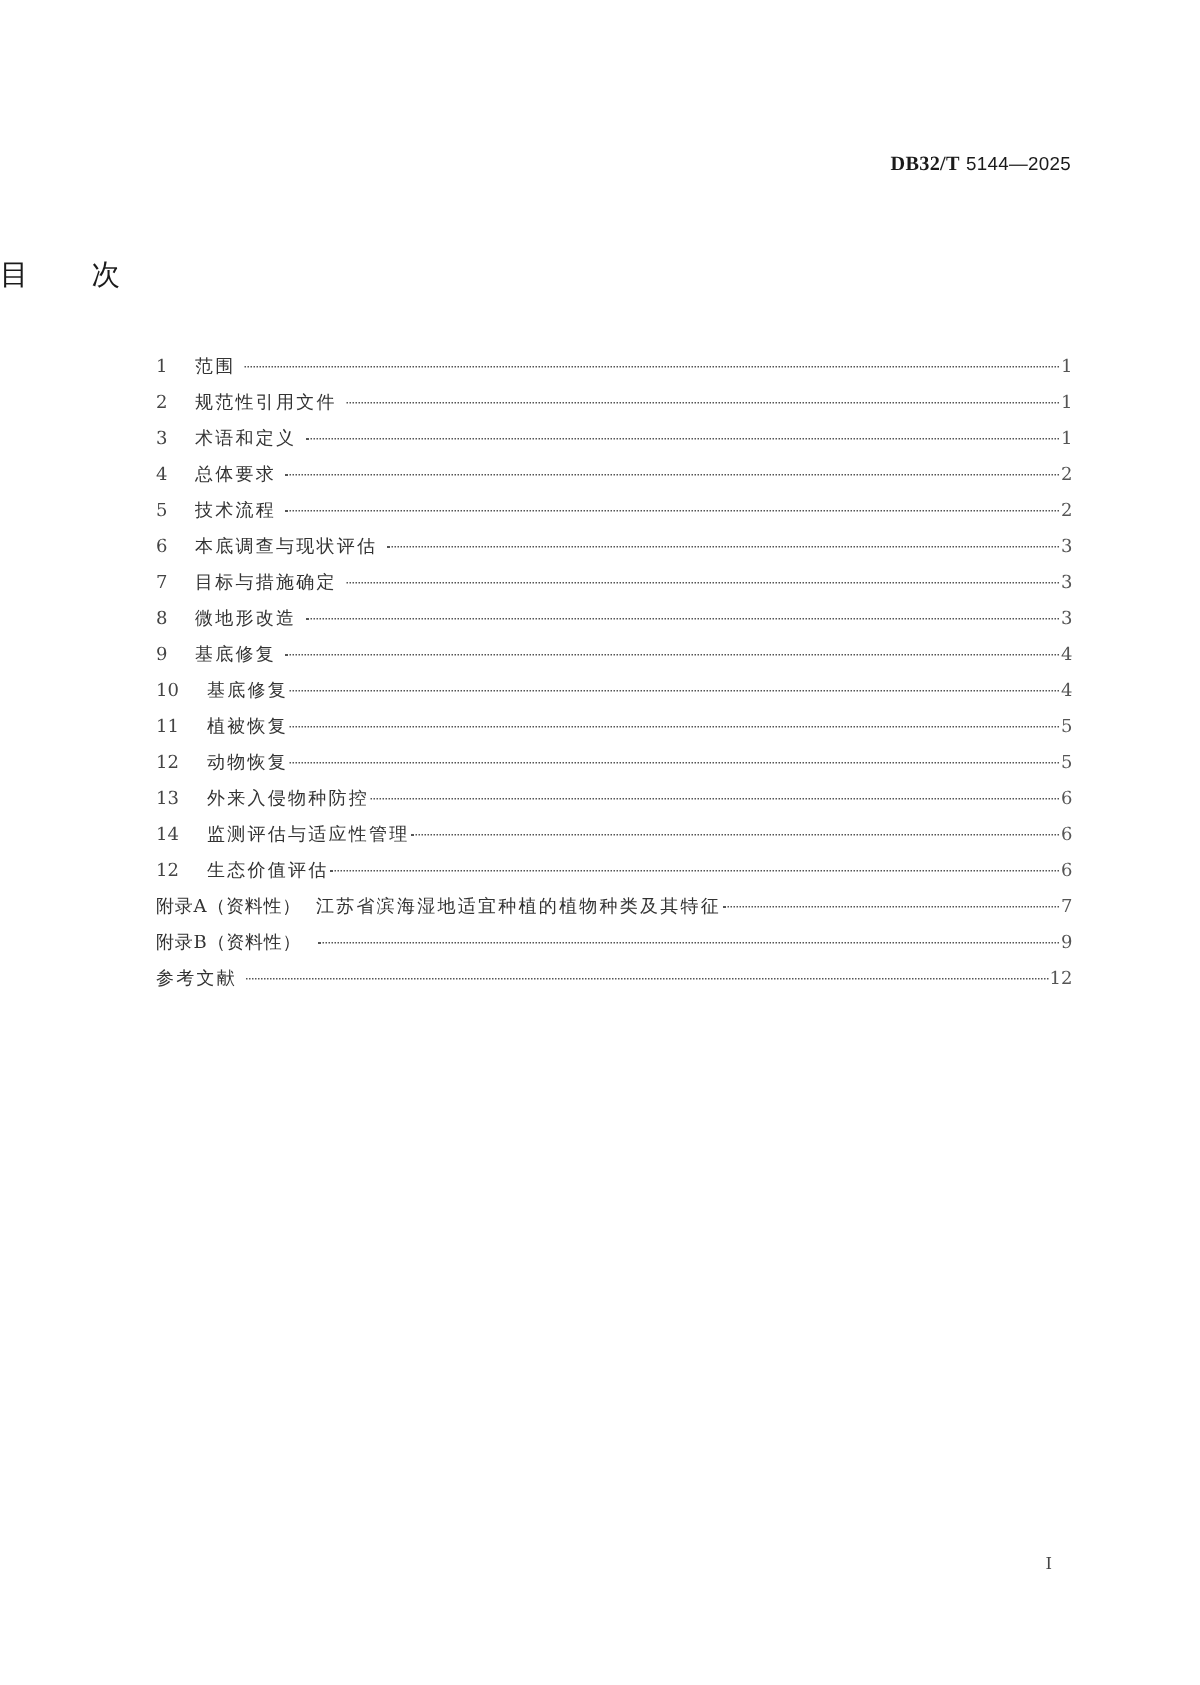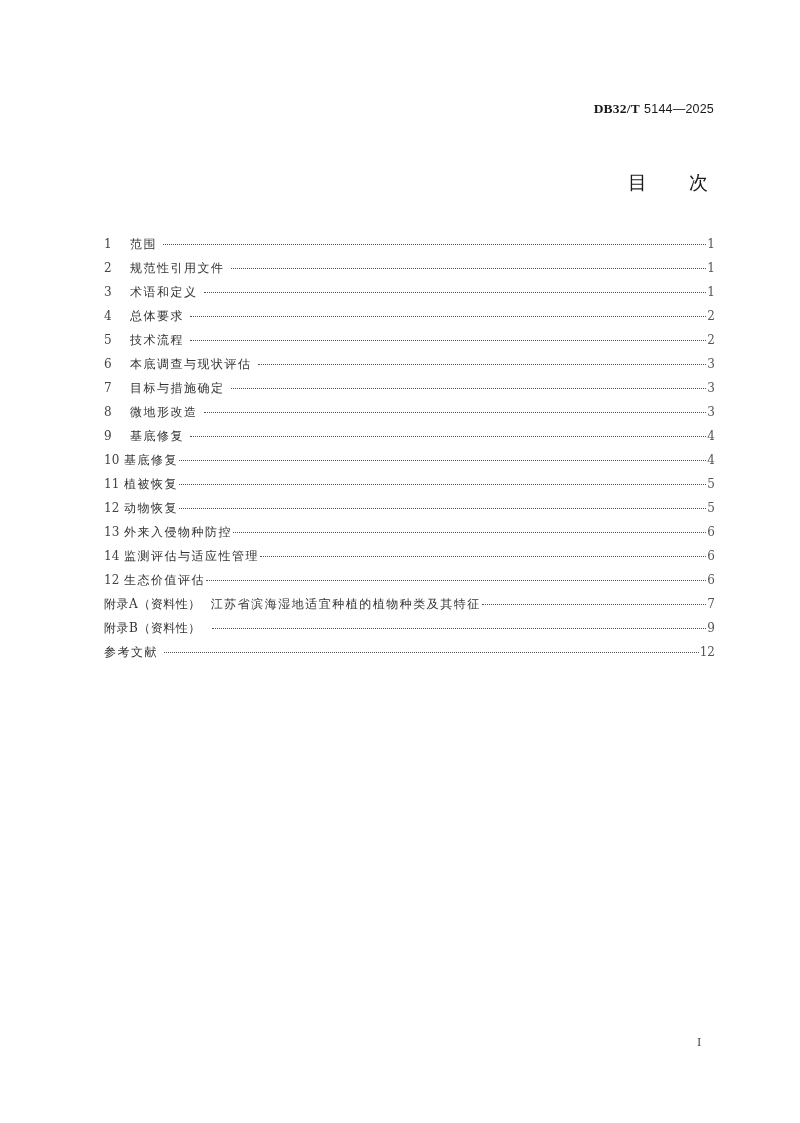--- a/index.html
+++ b/index.html
@@ -31,21 +31,21 @@
     }
     .std-code .num {
       font-family: "Liberation Sans", "DejaVu Sans", sans-serif;
       font-size: 12.5px;
     }
     .toc-title {
       position: absolute;
       top: 170px;
       left: 0;
       width: 708px;
-      text-align: right;
+      text-align: left;
       font-family: "DejaVu Sans", "Liberation Sans", sans-serif;
       font-size: 19px;
       color: #1a1a1a;
       letter-spacing: 0;
     }
     .toc-title span.gap { display: inline-block; width: 42px; }
     .toc {
       position: absolute;
       top: 234px;
       left: 104px;
@@ -61,21 +61,21 @@
       cursor: pointer;
     }
     .toc-row .num {
       flex: 0 0 auto;
       min-width: 14px;
       margin-right: 12px;
       color: #444;
     }
     .toc-row .num.wide {
       min-width: 18px;
-      margin-right: 2px;
+      margin-right: 16px;
     }
     .toc-row .label {
       flex: 0 0 auto;
       white-space: nowrap;
       letter-spacing: 1.5px;
     }
     .toc-row .label.appendix-tag {
       letter-spacing: 0.5px;
       margin-right: 10px;
     }

